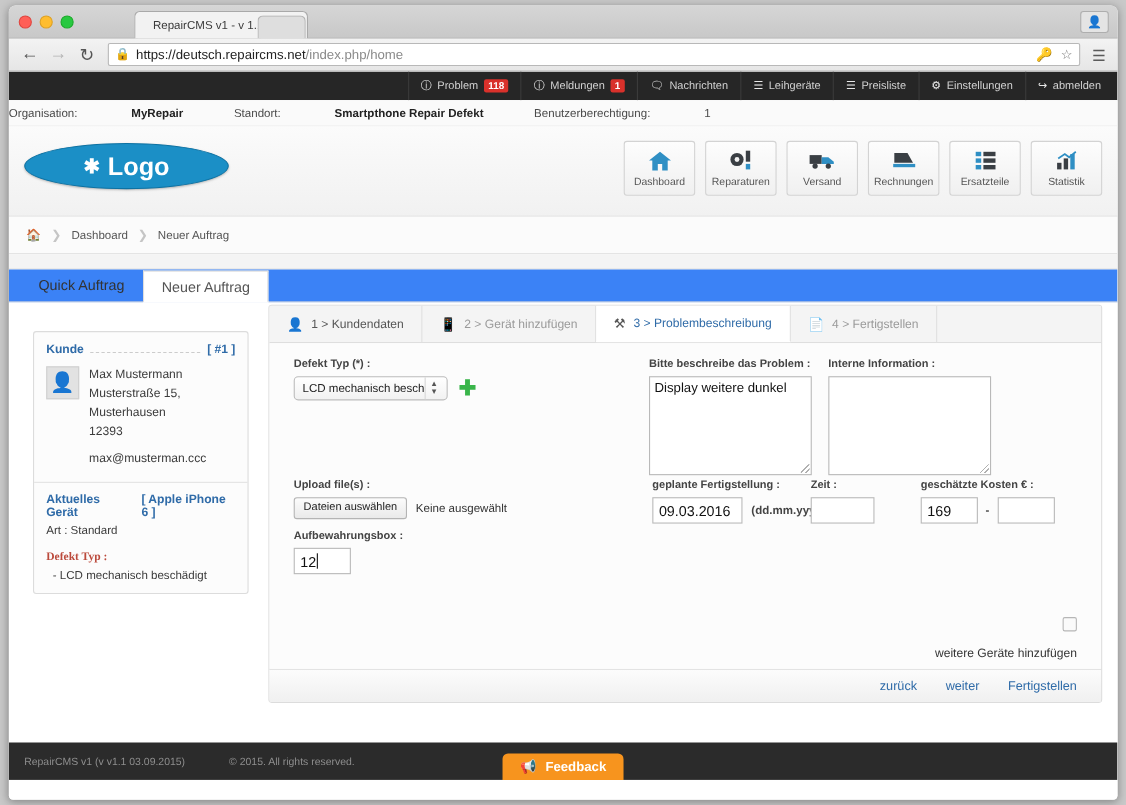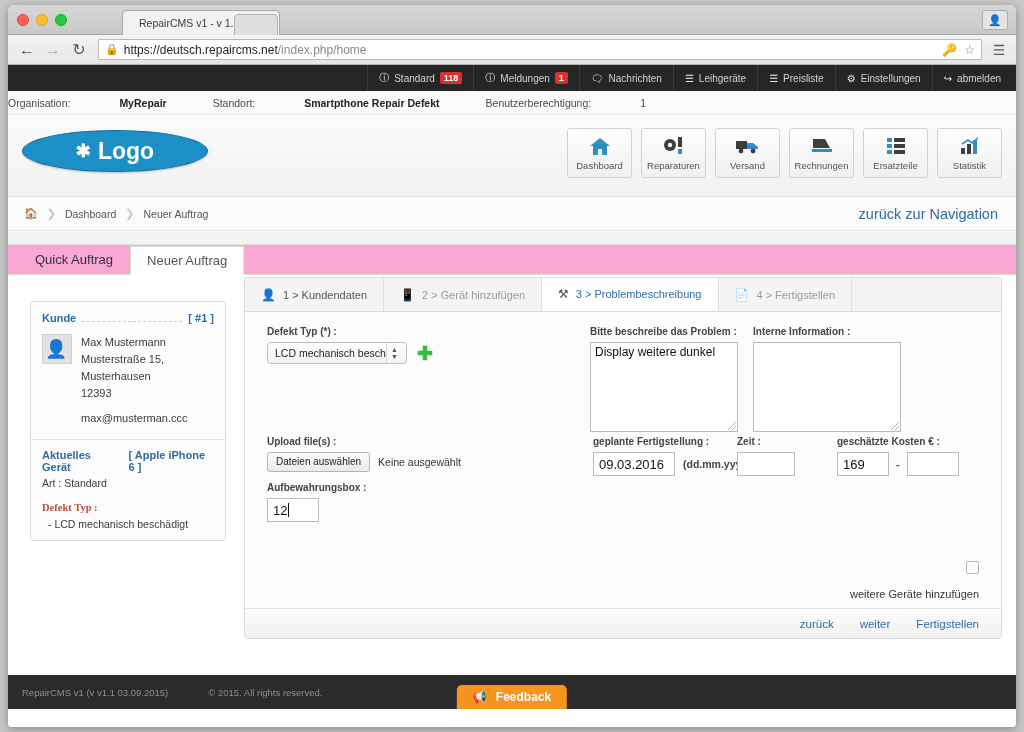--- a/index.html
+++ b/index.html
@@ -157,21 +157,21 @@
   .breadcrumb .sep { color: #c5c5c5; margin: 0 9px; font-size: 11px; }
   .breadcrumb .home { color: #4a4a4a; font-size: 11px; }
   .backnav {
     position: absolute; right: 18px; top: 0; line-height: 34px;
     color: #2f6ba8; font-size: 14.5px;
   }
 
   .stripe { height: 14px; background: #f4f4f4; border-bottom: 1px solid #e2e2e2; }
 
   .maintabs {
-    height: 30px; background: #f9a8d4;
+    height: 30px; background: #3b82f6;
     border-bottom: 1px solid #ddd;
     display: flex; align-items: flex-end; padding-left: 10px;
   }
   .mtab {
     height: 29px; line-height: 28px;
     padding: 0 16px; font-size: 13px; color: #333;
     border: 1px solid transparent;
   }
   .mtab.active {
     background: #fff; border-color: #ddd; border-bottom-color: #fff;
@@ -359,21 +359,21 @@
     </div>
     <div class="menubtn">☰</div>
   </div>
   <div class="profilebtn">👤</div>
 
   <div class="page">
 
     <div class="topnav">
       <div class="topnav-item">
         <span class="ti">ⓘ</span>
-        <span>Standard</span>
+        <span>Problem</span>
         <span class="badge">118</span>
       </div>
       <div class="topnav-item">
         <span class="ti">ⓘ</span>
         <span>Meldungen</span>
         <span class="badge">1</span>
       </div>
       <div class="topnav-item">
         <span class="ti">🗨</span>
         <span>Nachrichten</span>
@@ -482,21 +482,20 @@
         </div>
       </div>
     </div>
 
     <div class="breadcrumb">
       <span class="home">🏠</span>
       <span class="sep">❯</span>
       <span>Dashboard</span>
       <span class="sep">❯</span>
       <span>Neuer Auftrag</span>
-      <a class="backnav">zurück zur Navigation</a>
     </div>
 
     <div class="stripe"></div>
 
     <div class="maintabs">
       <div class="mtab">Quick Auftrag</div>
       <div class="mtab active">Neuer Auftrag</div>
     </div>
 
     <div class="content">

